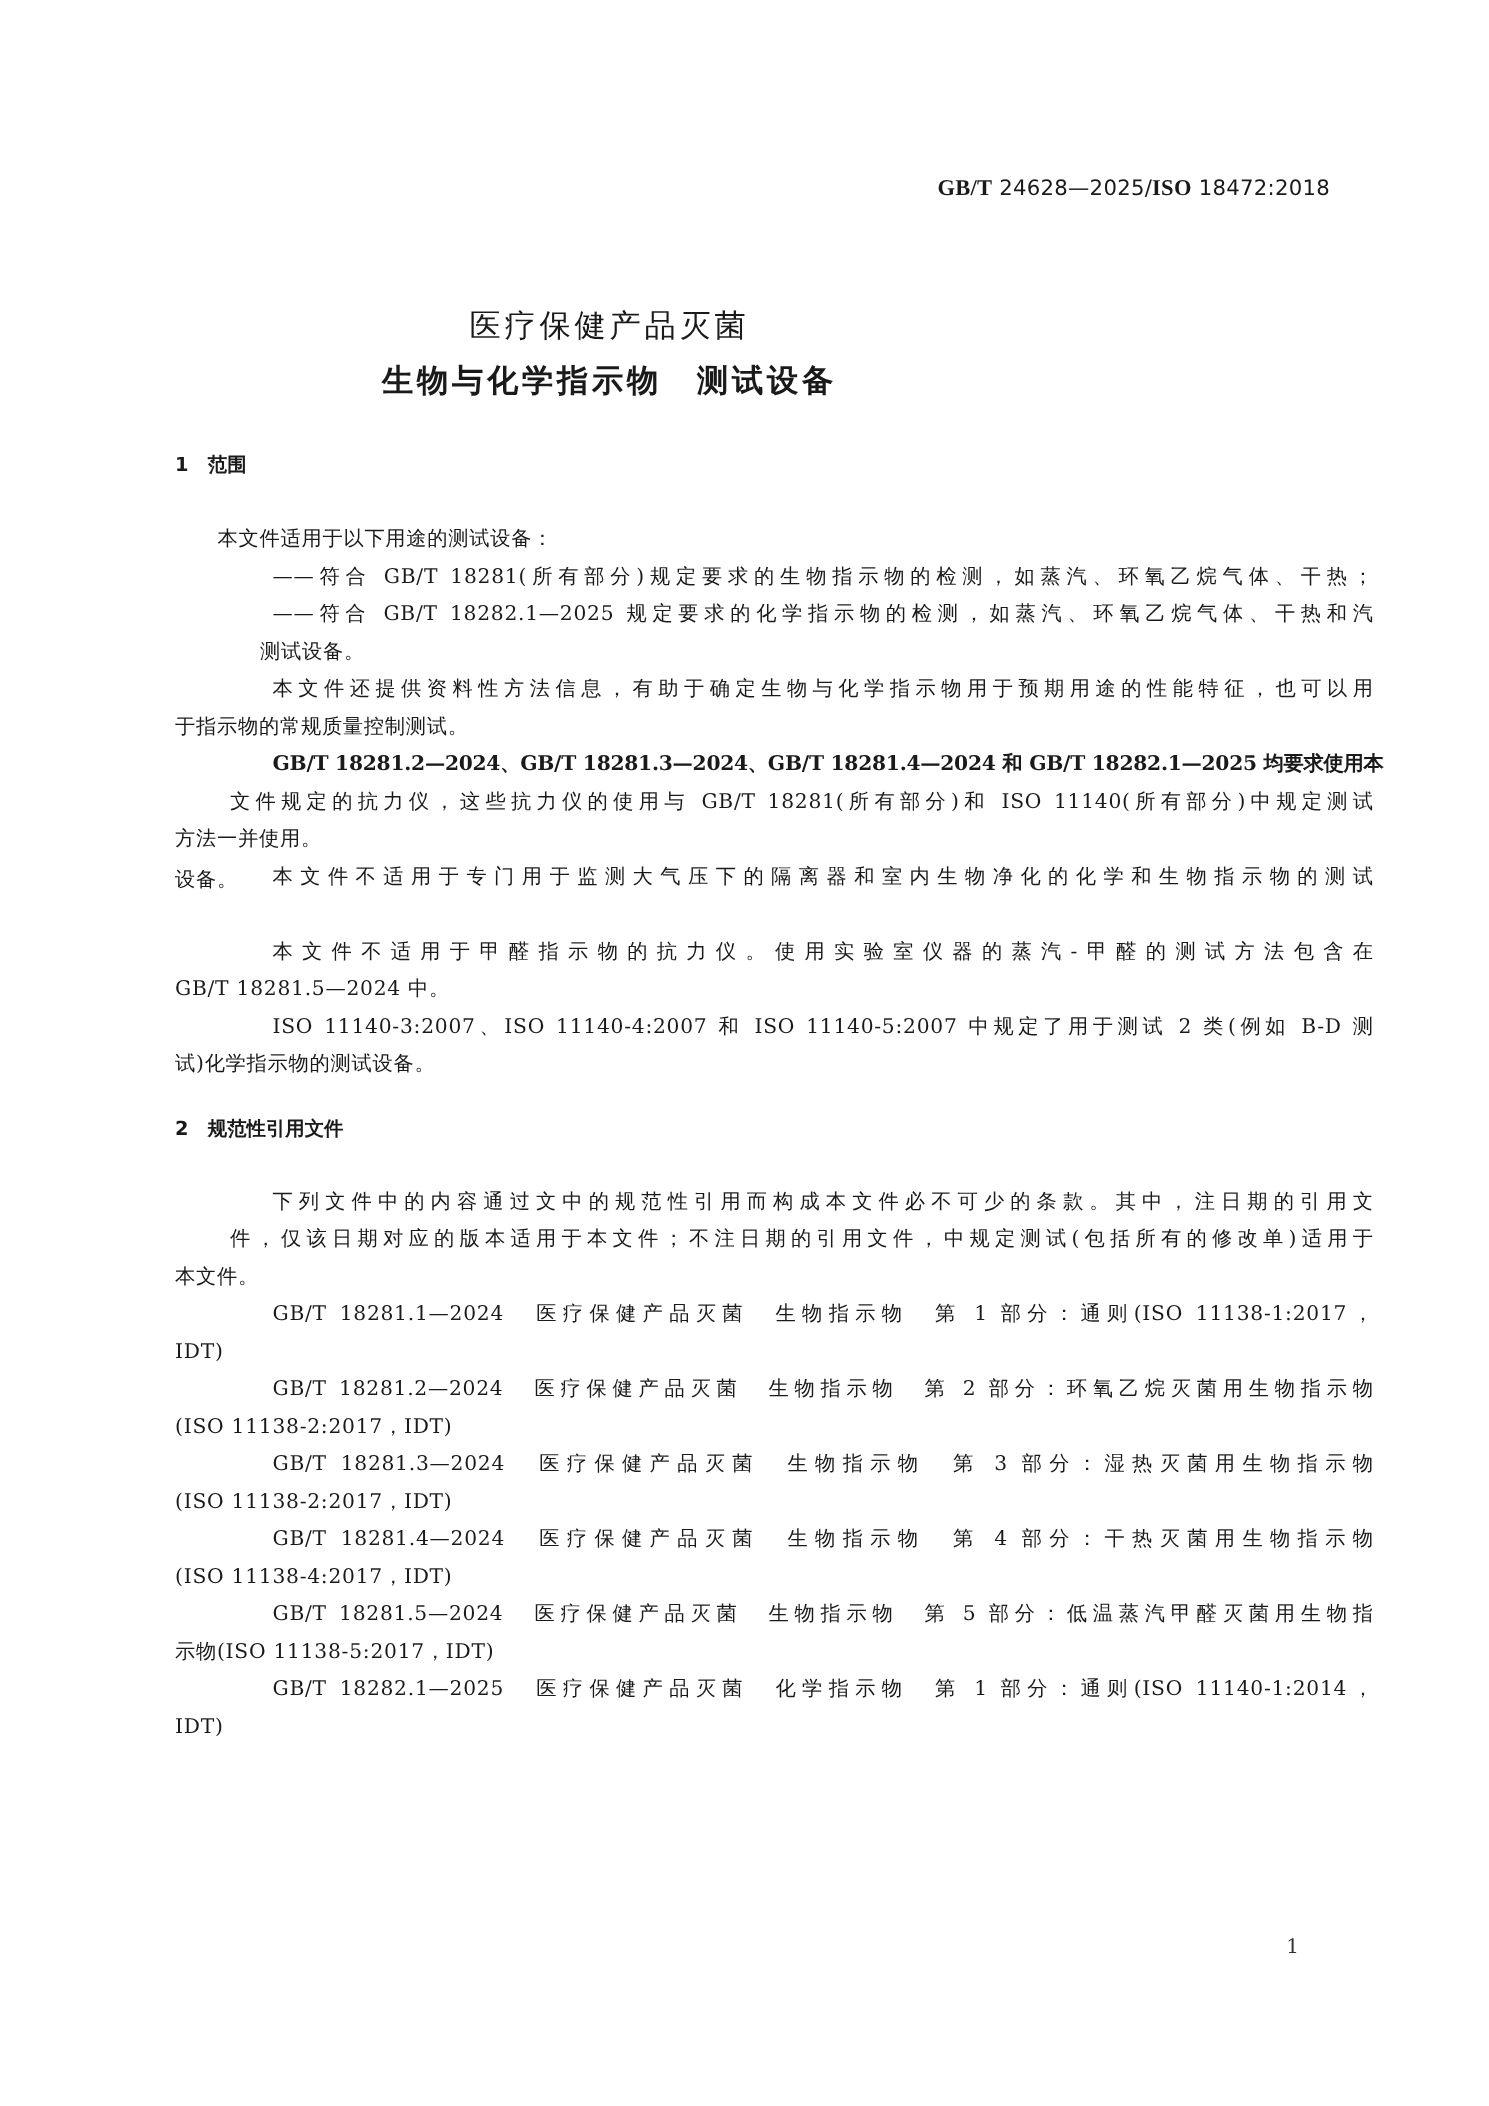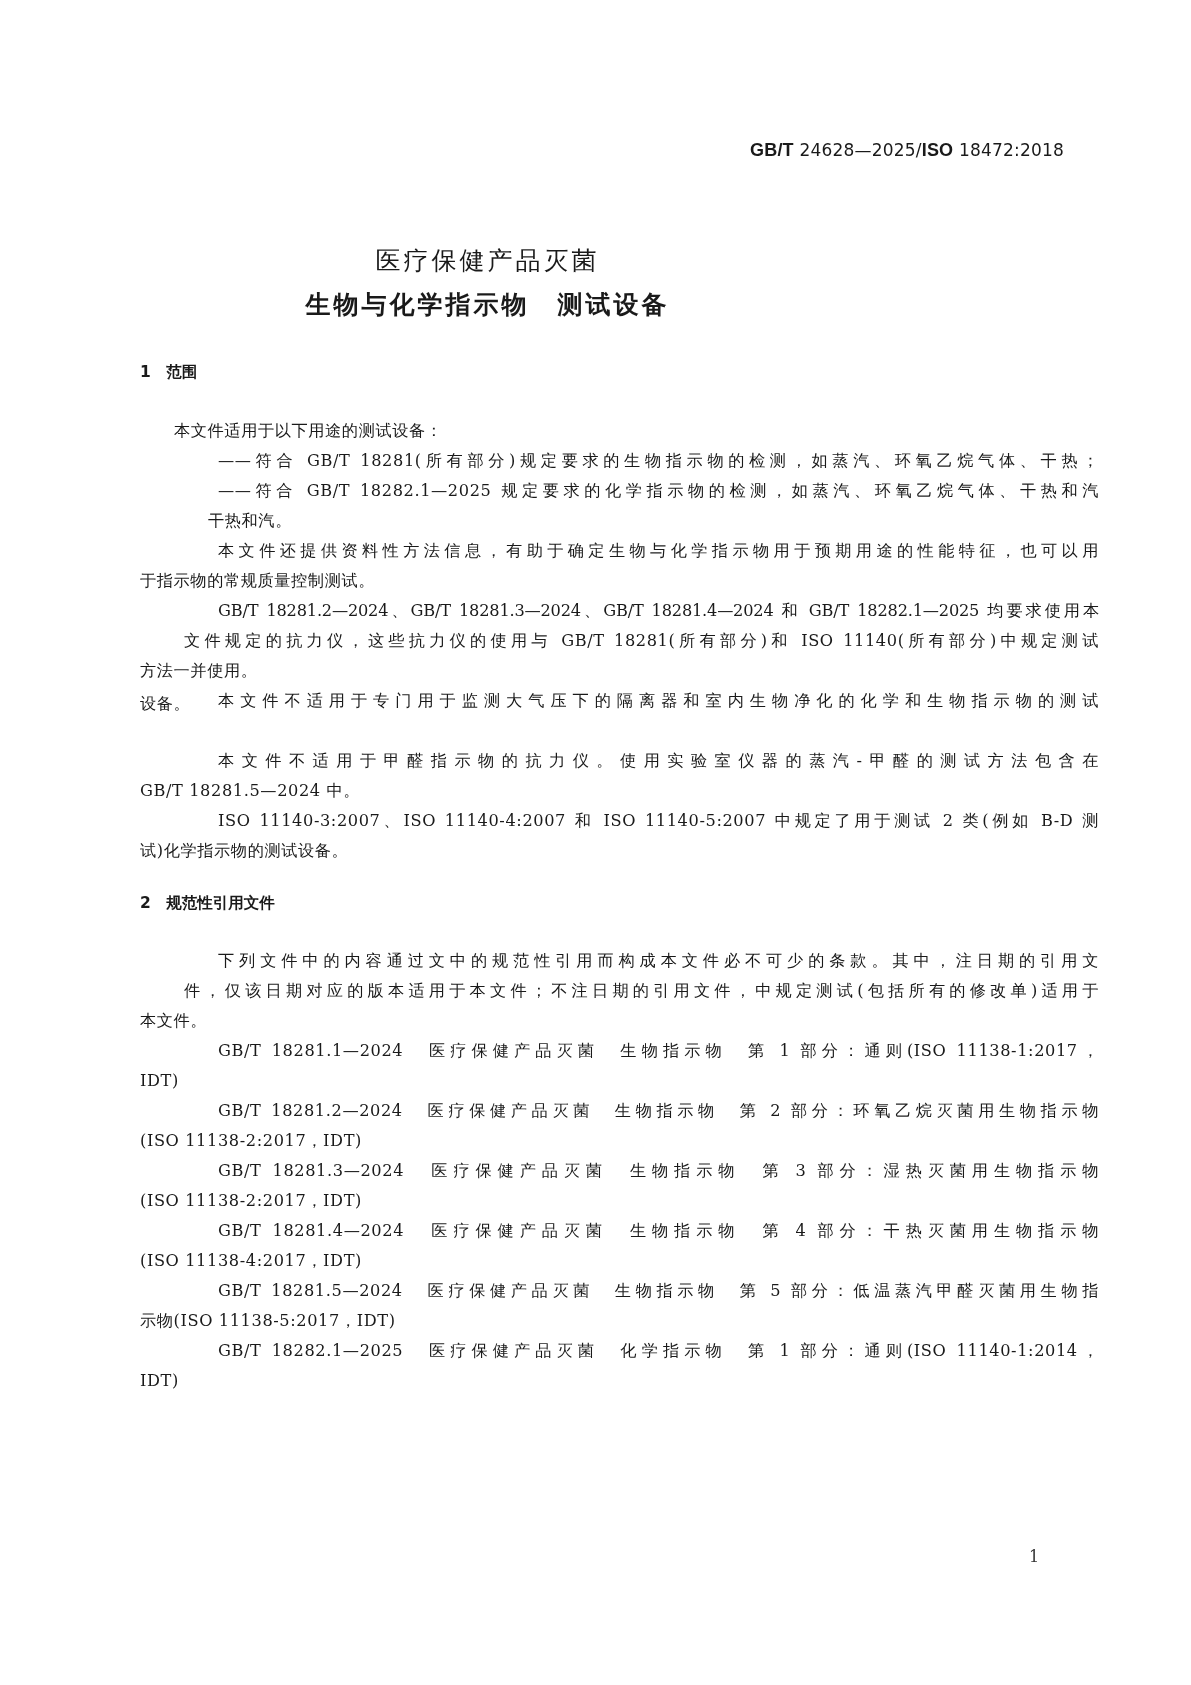--- a/index.html
+++ b/index.html
@@ -7,21 +7,21 @@
     width: 1191px; height: 1685px; position: relative; overflow: hidden;
     font-family: "DejaVu Serif", "Liberation Serif", serif;
     color: #1a1a1a;
   }
   .page { position: absolute; left: 0; top: 0; width: 1191px; height: 1685px; }
   .std-number {
     position: absolute; right: 127px; top: 140px;
     font-family: "DejaVu Sans", "Liberation Sans", sans-serif;
     font-size: 17px; letter-spacing: 0.2px; white-space: nowrap;
   }
-  .std-number b { font-family: Liberation Sans, sans-serif; font-weight: bold; font-size: 18px; }
+  .std-number b { font-family: Liberation Serif, serif; font-weight: bold; font-size: 18px; }
   .title {
     position: absolute; left: 0; width: 975px; text-align: center;
     font-family: "DejaVu Sans", "Liberation Sans", sans-serif;
     font-size: 25px; letter-spacing: 3px; white-space: pre;
   }
   .title.l1 { top: 244px; }
   .title.l2 { top: 288px; font-weight: bold; }
   .heading {
     position: absolute; left: 140px;
     font-family: "DejaVu Sans", "Liberation Sans", sans-serif;
@@ -52,24 +52,24 @@
   </div>
 
   <div class="title l1">医疗保健产品灭菌</div>
   <div class="title l2">生物与化学指示物　测试设备</div>
 
   <div class="heading" style="top:362px;">1　范围</div>
 
   <div class="line ind" style="top:421px;">本文件适用于以下用途的测试设备：</div>
   <div class="line ind justify" style="top:451px;">——符合 GB/T 18281(所有部分)规定要求的生物指示物的检测，如蒸汽、环氧乙烷气体、干热；</div>
   <div class="line ind justify" style="top:481px;">——符合 GB/T 18282.1—2025 规定要求的化学指示物的检测，如蒸汽、环氧乙烷气体、干热和汽</div>
-  <div class="line ind2" style="top:511px;">干热和汽。</div>
+  <div class="line ind2" style="top:511px;">测试设备。</div>
   <div class="line ind justify" style="top:541px;">本文件还提供资料性方法信息，有助于确定生物与化学指示物用于预期用途的性能特征，也可以用</div>
   <div class="line" style="top:571px;">于指示物的常规质量控制测试。</div>
-  <div class="line ind justify" style="top:601px; letter-spacing:-0.2px;">GB/T 18281.2—2024、GB/T 18281.3—2024、GB/T 18281.4—2024 和 GB/T 18282.1—2025 均要求使用本</div>
+  <div class="line ind justify" style="top:601px; letter-spacing:-0.2px;font-weight:bold;">GB/T 18281.2—2024、GB/T 18281.3—2024、GB/T 18281.4—2024 和 GB/T 18282.1—2025 均要求使用本</div>
   <div class="line justify" style="top:631px;">文件规定的抗力仪，这些抗力仪的使用与 GB/T 18281(所有部分)和 ISO 11140(所有部分)中规定测试</div>
   <div class="line" style="top:661px;">方法一并使用。</div>
   <div class="line ind justify" style="top:691px;font-family:Liberation Serif, serif;">本文件不适用于专门用于监测大气压下的隔离器和室内生物净化的化学和生物指示物的测试</div>
   <div class="line" style="top:694px;">设备。</div>
   <div class="line ind justify" style="top:751px;">本文件不适用于甲醛指示物的抗力仪。使用实验室仪器的蒸汽-甲醛的测试方法包含在</div>
   <div class="line" style="top:781px;">GB/T 18281.5—2024 中。</div>
   <div class="line ind justify" style="top:811px;">ISO 11140-3:2007、ISO 11140-4:2007 和 ISO 11140-5:2007 中规定了用于测试 2 类(例如 B-D 测</div>
   <div class="line" style="top:841px;">试)化学指示物的测试设备。</div>
 
   <div class="heading" style="top:893px;">2　规范性引用文件</div>

